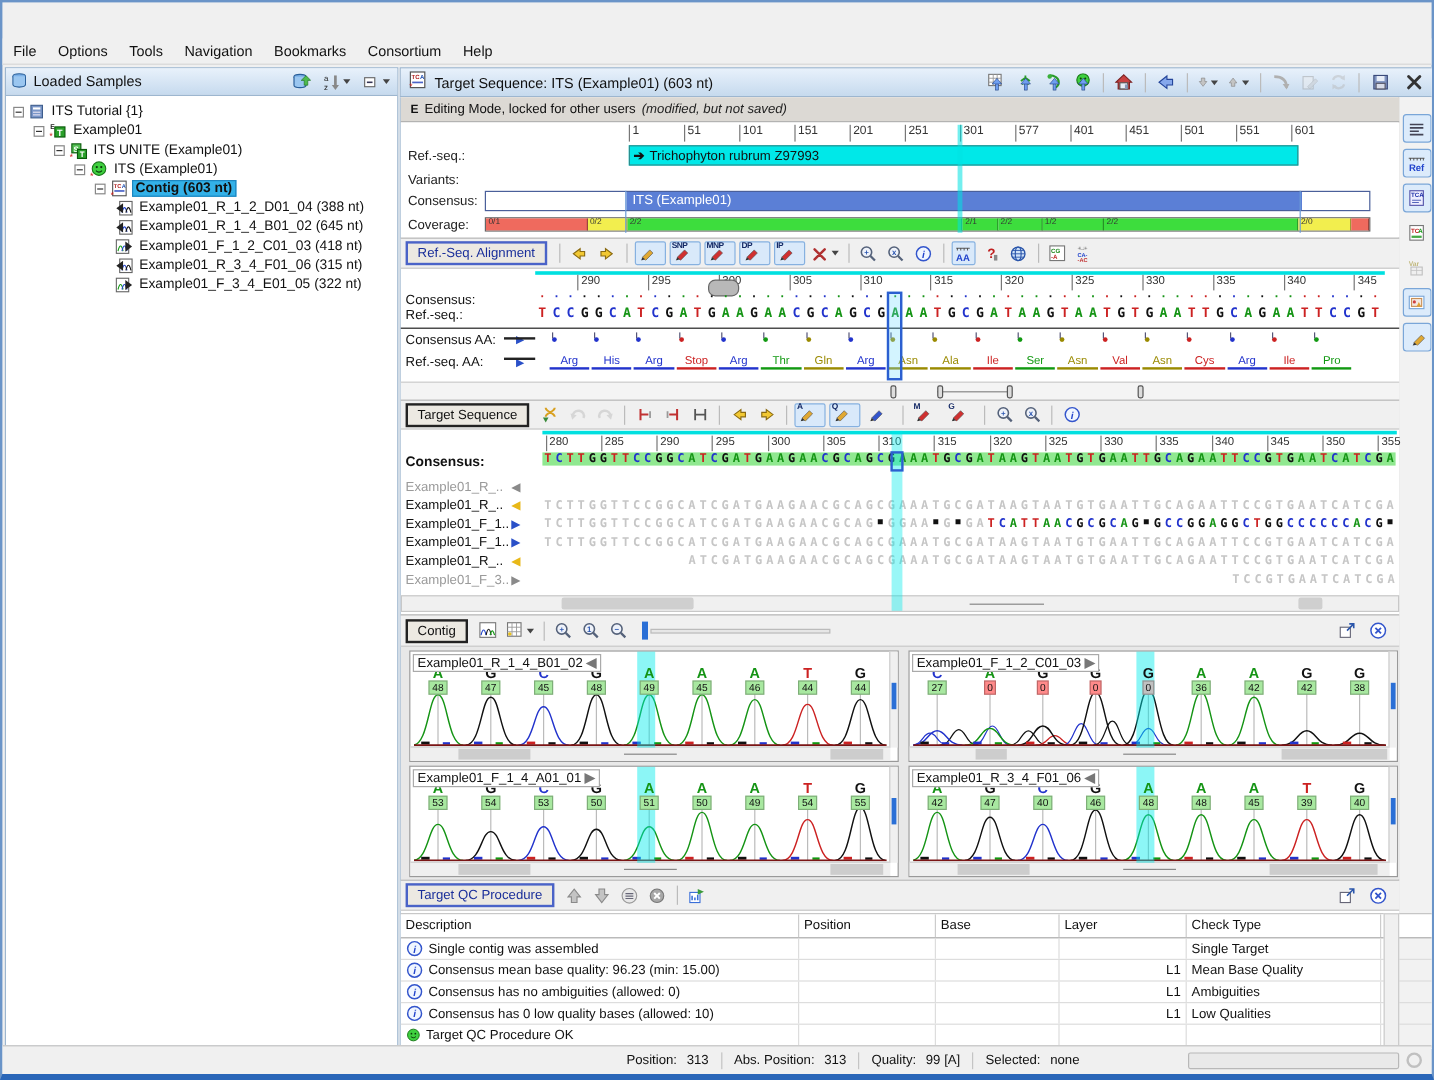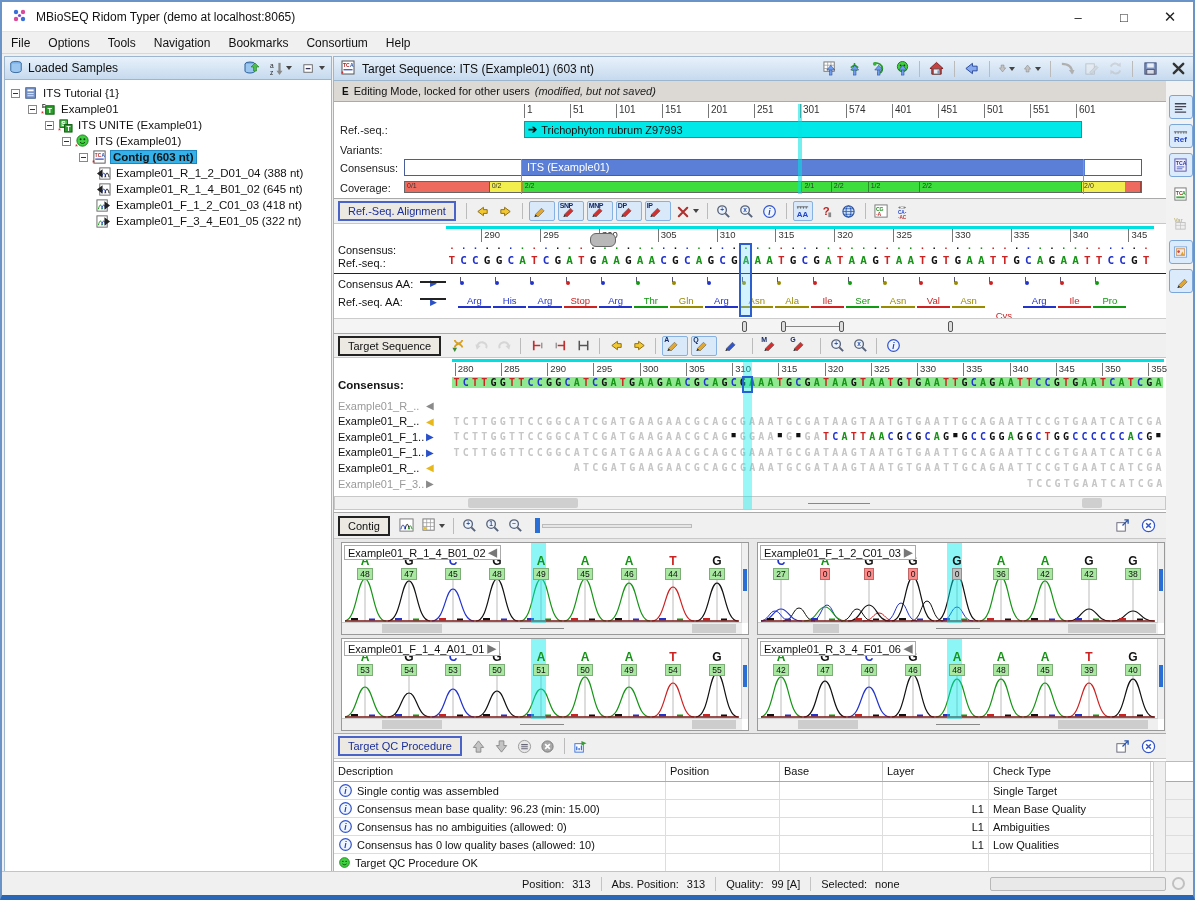--- a/index.html
+++ b/index.html
@@ -133,37 +133,20 @@
 .statusbar{position:absolute;left:0;bottom:0;width:1191px;height:24px;background:#f0f0f0;border-top:1px solid #c4c4c4;display:flex;align-items:center;font-size:11px}
 .sb-items{position:absolute;left:520px;display:flex;align-items:center;gap:6px}
 .sb-sep{width:1px;height:14px;background:#c4c4c4;margin:0 4px}
 .sb-prog{position:absolute;left:988px;width:176px;height:14px;background:#e9e9e9;border:1px solid #b8b8b8;border-radius:2px}
 .sb-circ{position:absolute;left:1170px;width:13px;height:13px;border:2px solid #c0c0c0;border-radius:50%}
 </style>
 </head>
 <body>
 
 <div class="window">
-  <div class="titlebar">
-    <span class="appicon">
-      <svg width="16" height="16" viewBox="0 0 16 16">
-          <circle cx="4" cy="4" r="2.2" fill="#3a6fd8"></circle>
-          <circle cx="11" cy="4" r="2.2" fill="#d84a9a"></circle>
-          <circle cx="4" cy="11" r="2.2" fill="#d84a9a"></circle>
-          <circle cx="11" cy="11" r="2.2" fill="#3a6fd8"></circle>
-          <circle cx="7.5" cy="7.5" r="1.6" fill="#7a4ad8"></circle>
-        </svg>
-    </span>
-    <span class="title-text">MBioSEQ Ridom Typer (demo at localhost:8065)</span>
-    <div class="win-btns" id="win-btns">
-        <div class="win-btn">–</div>
-        <div class="win-btn">□</div>
-        <div class="win-btn" style="font-size: 15px;">✕</div>
-      </div>
-  </div>
   <div class="menubar" id="menubar">
       <span class="menu-item">File</span>
       <span class="menu-item">Options</span>
       <span class="menu-item">Tools</span>
       <span class="menu-item">Navigation</span>
       <span class="menu-item">Bookmarks</span>
       <span class="menu-item">Consortium</span>
       <span class="menu-item">Help</span>
     </div>
 
@@ -294,20 +277,31 @@
               <path d="M2.5 12c1.5-6 3-6 4.5 0" stroke="#119911" fill="none"></path>
               <path d="M6 12c1.5-6 3-6 4.5 0" stroke="#2244cc" fill="none"></path>
               <polygon points="15,8 9,3.5 9,12.5" fill="#222"></polygon>
             </svg>
           </span>
           <span class="tlabel">Example01_F_1_2_C01_03 (418 nt)</span>
         </div>
         <div class="tnode" style="padding-left: 91px;">
           <span class="ticon">
             <svg class="ic" width="15" height="15" viewBox="0 0 16 16">
+              <rect x="4" y="2" width="11" height="12" fill="#fff" stroke="#666"></rect>
+              <path d="M6 12c1.5-6 3-6 4.5 0" stroke="#2244cc" fill="none"></path>
+              <path d="M9.5 12c1.5-6 3-6 4.5 0" stroke="#111" fill="none"></path>
+              <polygon points="1,8 7,3.5 7,12.5" fill="#222"></polygon>
+            </svg>
+          </span>
+          <span class="tlabel">Example01_R_3_4_F01_06 (315 nt)</span>
+        </div>
+        <div class="tnode" style="padding-left: 91px;">
+          <span class="ticon">
+            <svg class="ic" width="15" height="15" viewBox="0 0 16 16">
               <rect x="1" y="2" width="11" height="12" fill="#fff" stroke="#666"></rect>
               <path d="M2.5 12c1.5-6 3-6 4.5 0" stroke="#119911" fill="none"></path>
               <path d="M6 12c1.5-6 3-6 4.5 0" stroke="#2244cc" fill="none"></path>
               <polygon points="15,8 9,3.5 9,12.5" fill="#222"></polygon>
             </svg>
           </span>
           <span class="tlabel">Example01_F_3_4_E01_05 (322 nt)</span>
         </div>
       </div>
   </div>
@@ -481,21 +475,21 @@
 
       <div class="ovw" id="ovw">
         <div class="ov-ruler" id="ov-ruler">
             <span class="ov-tick" style="left: 190px;">1</span>
             <span class="ov-tick" style="left: 236px;">51</span>
             <span class="ov-tick" style="left: 282px;">101</span>
             <span class="ov-tick" style="left: 328px;">151</span>
             <span class="ov-tick" style="left: 374px;">201</span>
             <span class="ov-tick" style="left: 420px;">251</span>
             <span class="ov-tick" style="left: 466px;">301</span>
-            <span class="ov-tick" style="left: 512px;">574</span>
+            <span class="ov-tick" style="left: 512px;">577</span>
             <span class="ov-tick" style="left: 558px;">401</span>
             <span class="ov-tick" style="left: 604px;">451</span>
             <span class="ov-tick" style="left: 650px;">501</span>
             <span class="ov-tick" style="left: 696px;">551</span>
             <span class="ov-tick" style="left: 742px;">601</span>
           </div>
         <span class="ov-lab" style="top:22px">Ref.-seq.:</span>
         <div class="ov-refbar">
           <span style="font-weight:bold">➔</span>
           <span>Trichophyton rubrum Z97993</span>
@@ -859,21 +853,21 @@
               <span class="aa-cod" style="left: 300.267px; width: 33.3px; top: 71px; color: rgb(17, 153, 17); border-color: rgb(17, 153, 17);">Thr</span>
               <span class="aa-cod" style="left: 335.567px; width: 33.3px; top: 71px; color: rgb(154, 138, 0); border-color: rgb(154, 138, 0);">Gln</span>
               <span class="aa-cod" style="left: 370.867px; width: 33.3px; top: 71px; color: rgb(34, 51, 204); border-color: rgb(34, 51, 204);">Arg</span>
               <span class="aa-cod" style="left: 406.167px; width: 33.3px; top: 71px; color: rgb(154, 138, 0); border-color: rgb(154, 138, 0);">Asn</span>
               <span class="aa-cod" style="left: 441.467px; width: 33.3px; top: 71px; color: rgb(154, 138, 0); border-color: rgb(154, 138, 0);">Ala</span>
               <span class="aa-cod" style="left: 476.767px; width: 33.3px; top: 71px; color: rgb(204, 34, 34); border-color: rgb(204, 34, 34);">Ile</span>
               <span class="aa-cod" style="left: 512.067px; width: 33.3px; top: 71px; color: rgb(17, 153, 17); border-color: rgb(17, 153, 17);">Ser</span>
               <span class="aa-cod" style="left: 547.367px; width: 33.3px; top: 71px; color: rgb(154, 138, 0); border-color: rgb(154, 138, 0);">Asn</span>
               <span class="aa-cod" style="left: 582.667px; width: 33.3px; top: 71px; color: rgb(204, 34, 34); border-color: rgb(204, 34, 34);">Val</span>
               <span class="aa-cod" style="left: 617.967px; width: 33.3px; top: 71px; color: rgb(154, 138, 0); border-color: rgb(154, 138, 0);">Asn</span>
-              <span class="aa-cod" style="left: 653.267px; width: 33.3px; top: 86px; color: rgb(204, 34, 34); border-color: rgb(204, 34, 34);">Cys</span>
+              <span class="aa-cod" style="left: 653.267px; width: 33.3px; top: 71px; color: rgb(204, 34, 34); border-color: rgb(204, 34, 34);">Cys</span>
               <span class="aa-cod" style="left: 688.567px; width: 33.3px; top: 71px; color: rgb(34, 51, 204); border-color: rgb(34, 51, 204);">Arg</span>
               <span class="aa-cod" style="left: 723.867px; width: 33.3px; top: 71px; color: rgb(204, 34, 34); border-color: rgb(204, 34, 34);">Ile</span>
               <span class="aa-cod" style="left: 759.167px; width: 33.3px; top: 71px; color: rgb(17, 153, 17); border-color: rgb(17, 153, 17);">Pro</span>
               <span class="aa-start" style="top: 57px;"></span>
               <span class="aa-start" style="top: 74px;"></span>
             </div>
           <div class="ra-cursor" id="ra-cursor" style="left: 405.167px; width: 12.7667px;"></div>
           <div class="ra-markers">
             <div class="mkline" style="left:447px;width:62px"></div>
             <div class="mk" style="left:408px"></div>

